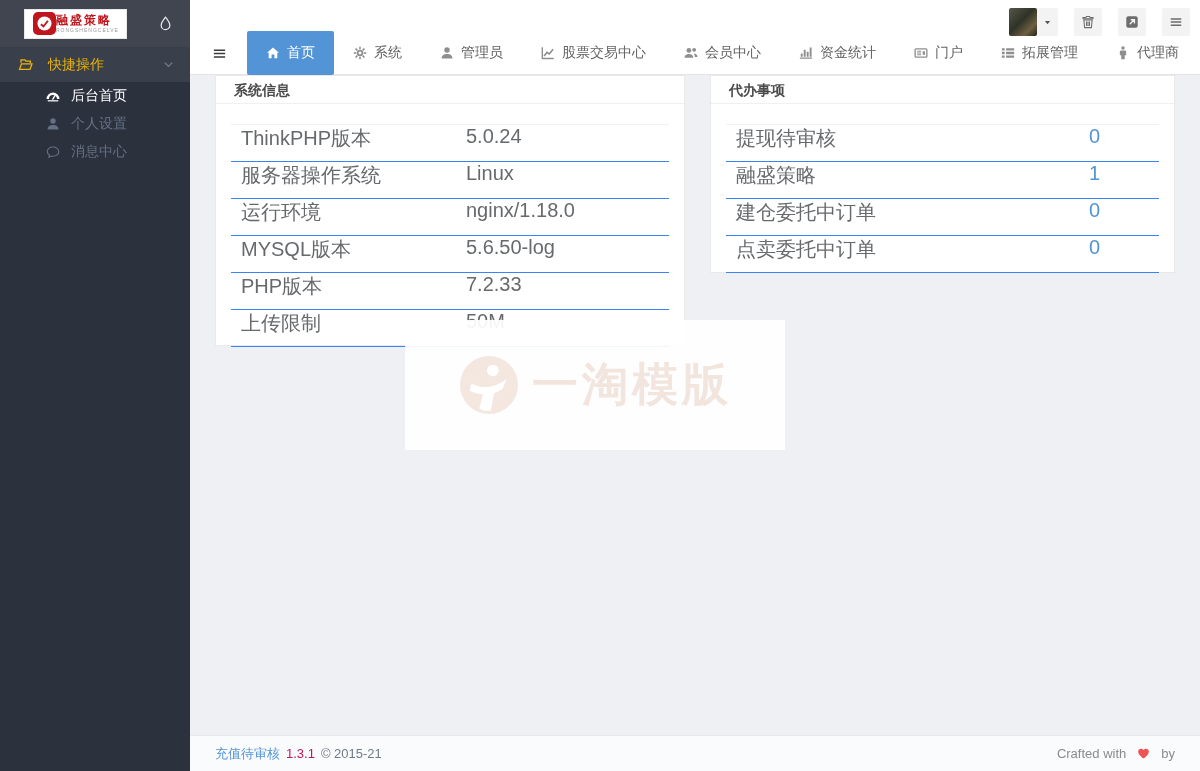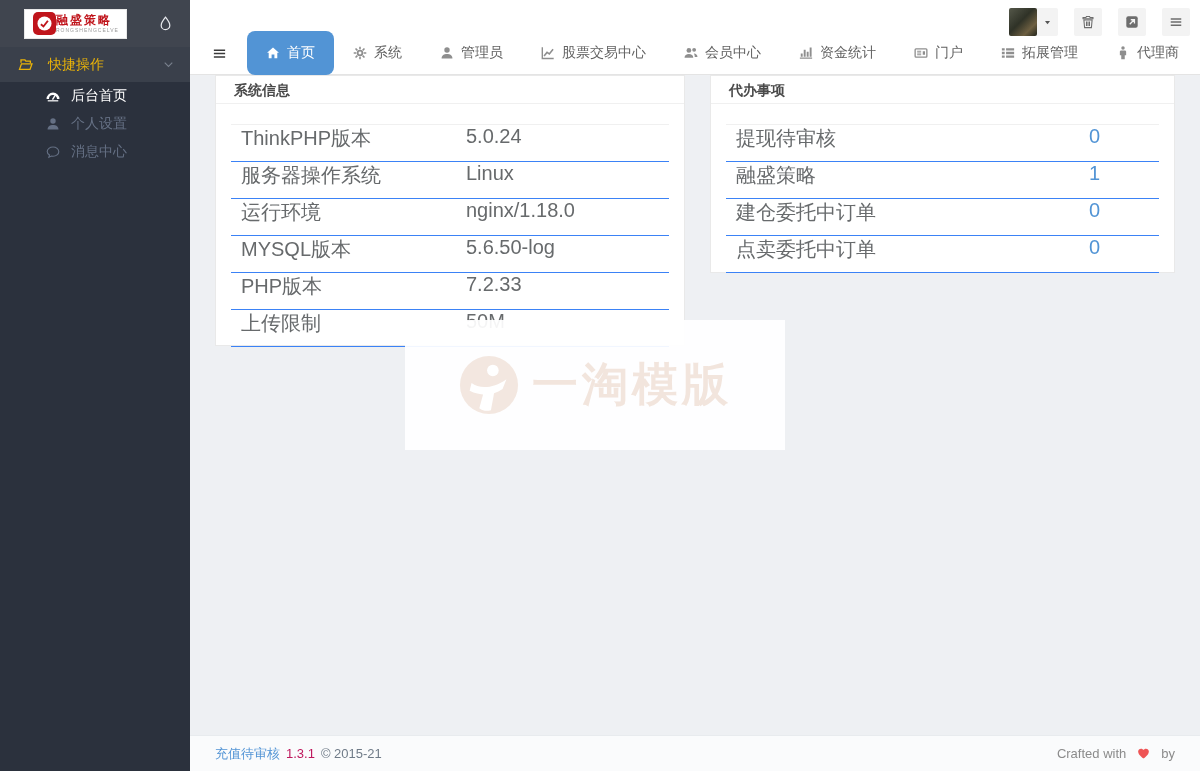--- a/index.html
+++ b/index.html
@@ -26,21 +26,21 @@
   .topbar{height:75px;background:#fff;border-bottom:1px solid #e4e4e4;position:relative;flex:none}
   .topbar-right{position:absolute;top:8px;right:10px;display:flex;gap:16px;align-items:center}
   .avatar-group{display:flex;align-items:center;background:#f3f3f3;border-radius:2px;height:28px;padding-right:6px;gap:6px;cursor:pointer}
   .avatar{width:28px;height:28px;border-radius:2px;background:linear-gradient(135deg,#55584a 0%,#2f3227 45%,#6d5f41 75%,#23251c 100%)}
   .caret{color:#555;display:flex}
   .tb-btn{width:28px;height:28px;background:#f3f3f3;border-radius:2px;display:flex;align-items:center;justify-content:center;color:#6d6d6d;cursor:pointer}
   .tabbar{position:absolute;left:0;bottom:-1px;height:44px;display:flex;align-items:stretch;padding-left:15px}
   .nav-toggle{display:flex;align-items:center;justify-content:center;width:28px;margin-right:14px;color:#3a3a3a;cursor:pointer}
   .tab{display:flex;align-items:center;gap:7px;padding:0 19px;font-size:14px;color:#626262;cursor:pointer;white-space:nowrap}
   .tab .i{color:#8e8e8e;width:14px;height:14px}
-  .tab.active{background:#5294d5;color:#fff;border-radius:8px}
+  .tab.active{background:#5294d5;color:#fff;border-radius:2px}
   .tab.active .i{color:#fff}
   
   .content{position:relative;flex:1;background:#eef0f3;min-height:0}
   .panel{position:absolute;top:0;background:#fff;border:1px solid #e9e9e9}
   .panel-left{left:25px;width:470px;height:271px}
   .panel-right{left:520px;width:465px;height:198px}
   .panel-h{height:28px;line-height:28px;padding:0 18px;font-size:14px;font-weight:bold;color:#4a4a4a;border-bottom:1px solid #f0f0f0}
   .tbl{margin:20px 15px 0;border-top:1px solid #f0f0f0}
   .row{display:flex;height:37px;border-bottom:1px solid #3b82f6;font-size:20px;color:#676a6c}
   .cell{padding:0 10px;white-space:nowrap;overflow:hidden}

